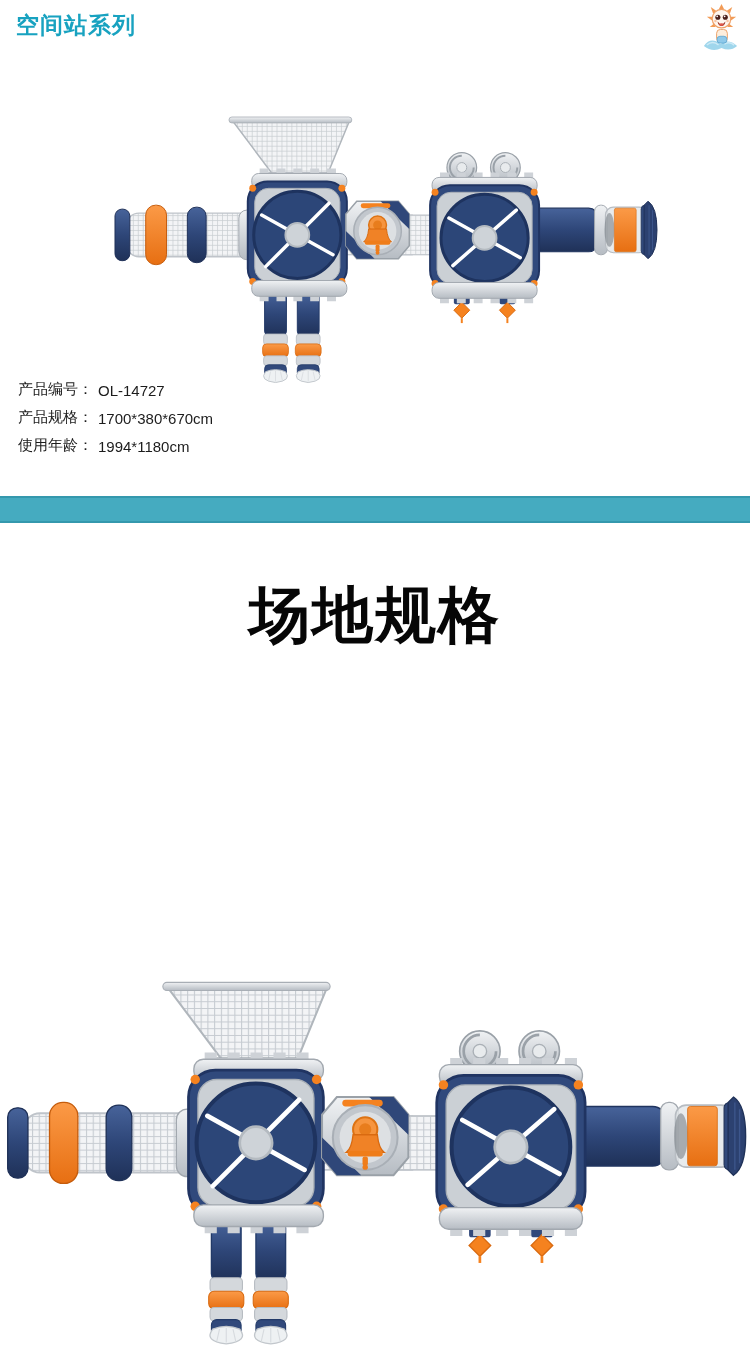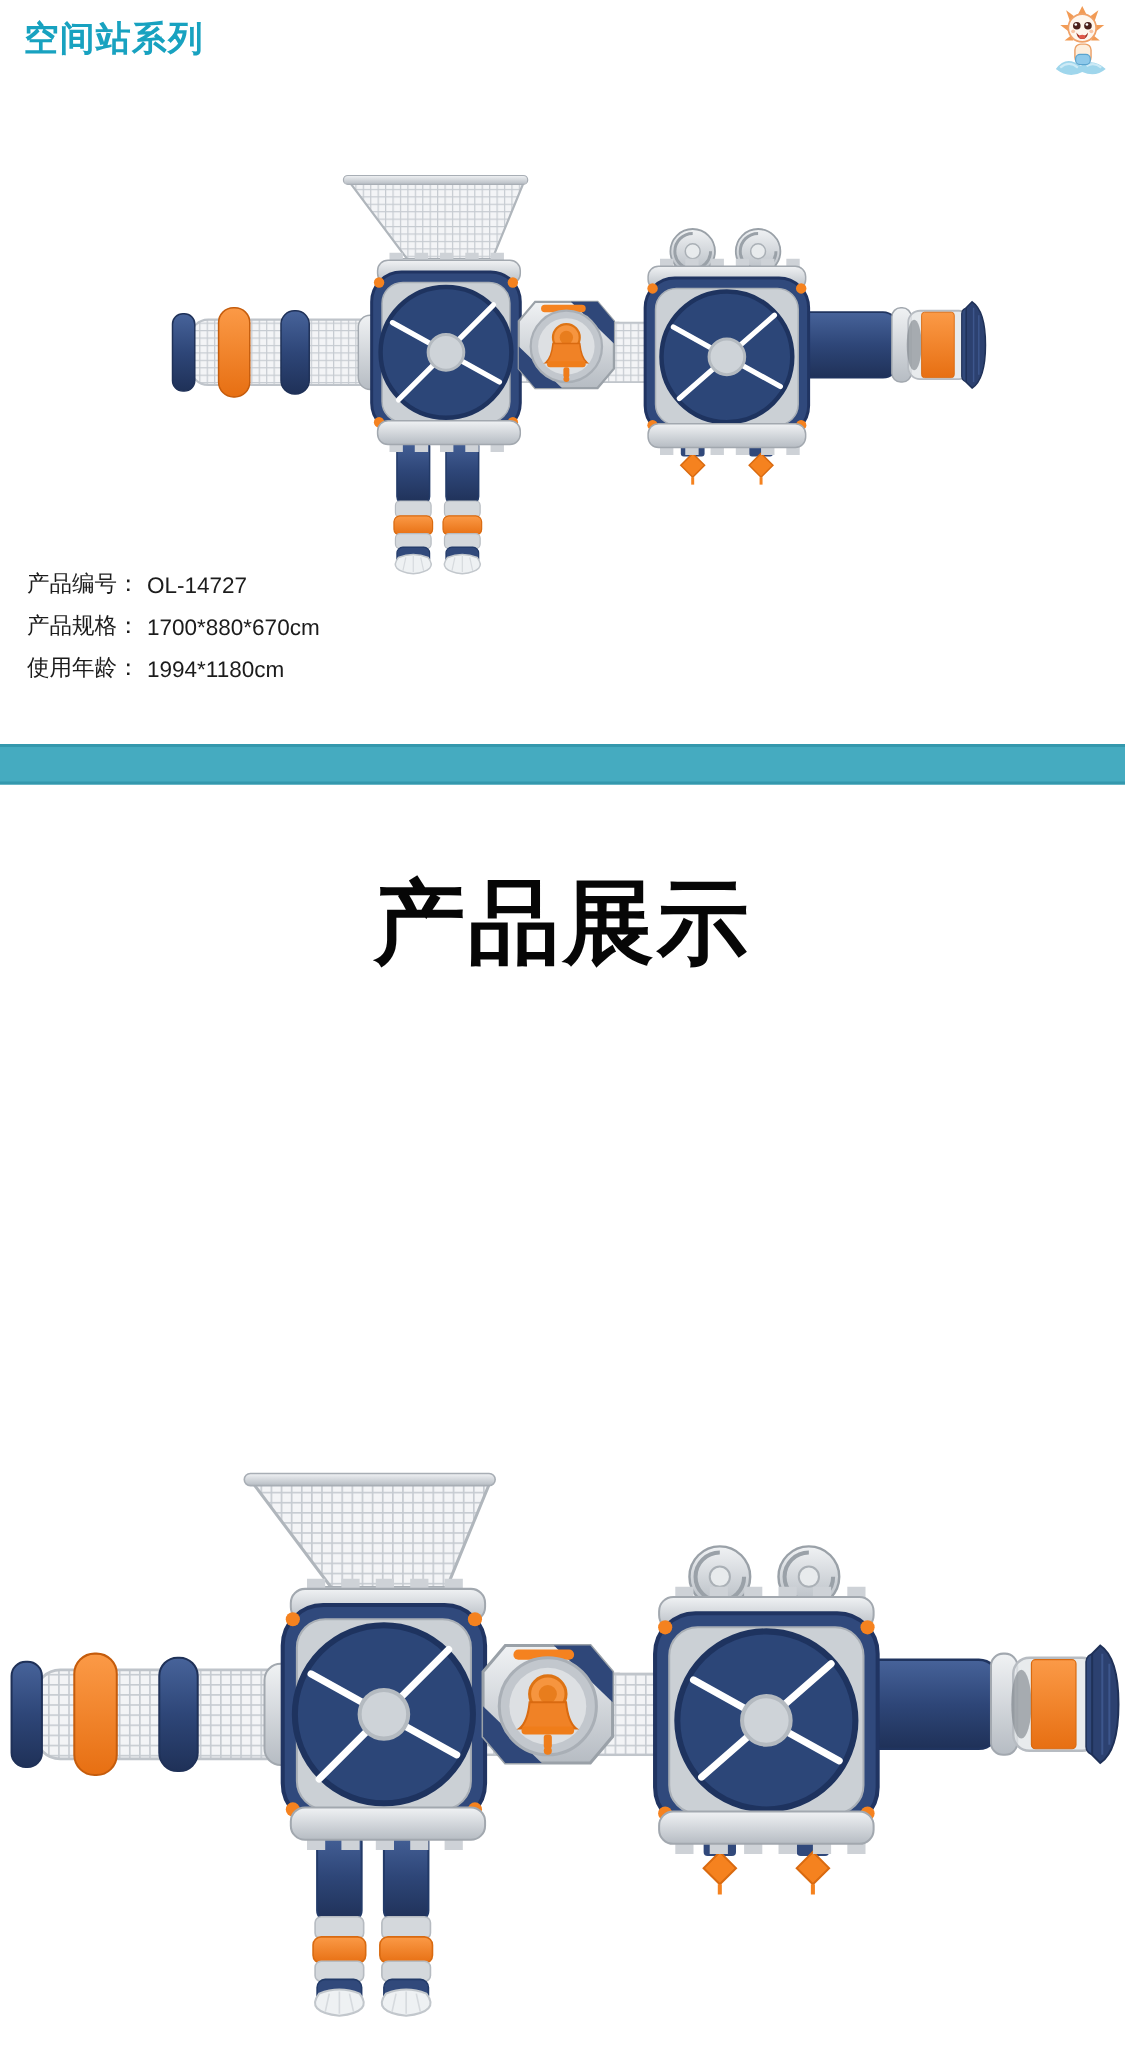--- a/index.html
+++ b/index.html
@@ -212,31 +212,31 @@
       </svg>
   </div>
 
   <div class="info">
     <div class="info-row">
       <span class="label">产品编号：</span>
       <span class="value">OL-14727</span>
     </div>
     <div class="info-row">
       <span class="label">产品规格：</span>
-      <span class="value">1700*880*670cm</span>
+      <span class="value">1700*380*670cm</span>
     </div>
     <div class="info-row">
       <span class="label">使用年龄：</span>
       <span class="value">1994*1180cm</span>
     </div>
   </div>
 
   <div class="divider"></div>
 
-  <h2 class="section-heading">产品展示</h2>
+  <h2 class="section-heading">场地规格</h2>
 
   <div class="render render-2">
     <svg viewBox="0 0 550 270" xmlns="http://www.w3.org/2000/svg">
         <use href="#station-art"></use>
       </svg>
   </div>
 
 </div>
 
 </body></html>

